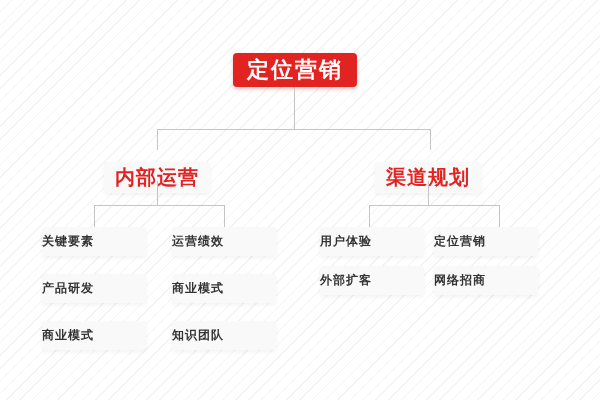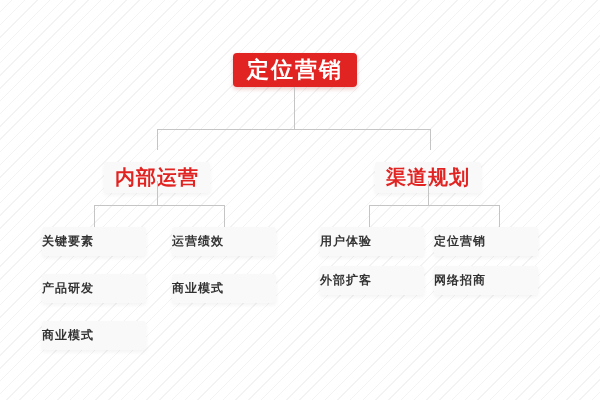--- a/index.html
+++ b/index.html
@@ -108,20 +108,21 @@
   <div class="line" style="left:369px; top:205px; width:131px; height:1px;"></div>
   <div class="line" style="left:369px; top:205px; width:1px;   height:22px;"></div>
   <div class="line" style="left:499px; top:205px; width:1px;   height:22px;"></div>
 
   <div class="leaf-grid leaf-grid-left">
     <div class="leaf-node">关键要素</div>
     <div class="leaf-node">运营绩效</div>
     <div class="leaf-node">产品研发</div>
     <div class="leaf-node">商业模式</div>
     <div class="leaf-node">商业模式</div>
+    <div class="leaf-node">知识团队</div>
   </div>
 
   <div class="leaf-grid leaf-grid-right">
     <div class="leaf-node">用户体验</div>
     <div class="leaf-node">定位营销</div>
     <div class="leaf-node">外部扩客</div>
     <div class="leaf-node">网络招商</div>
   </div>
 
 </div>

